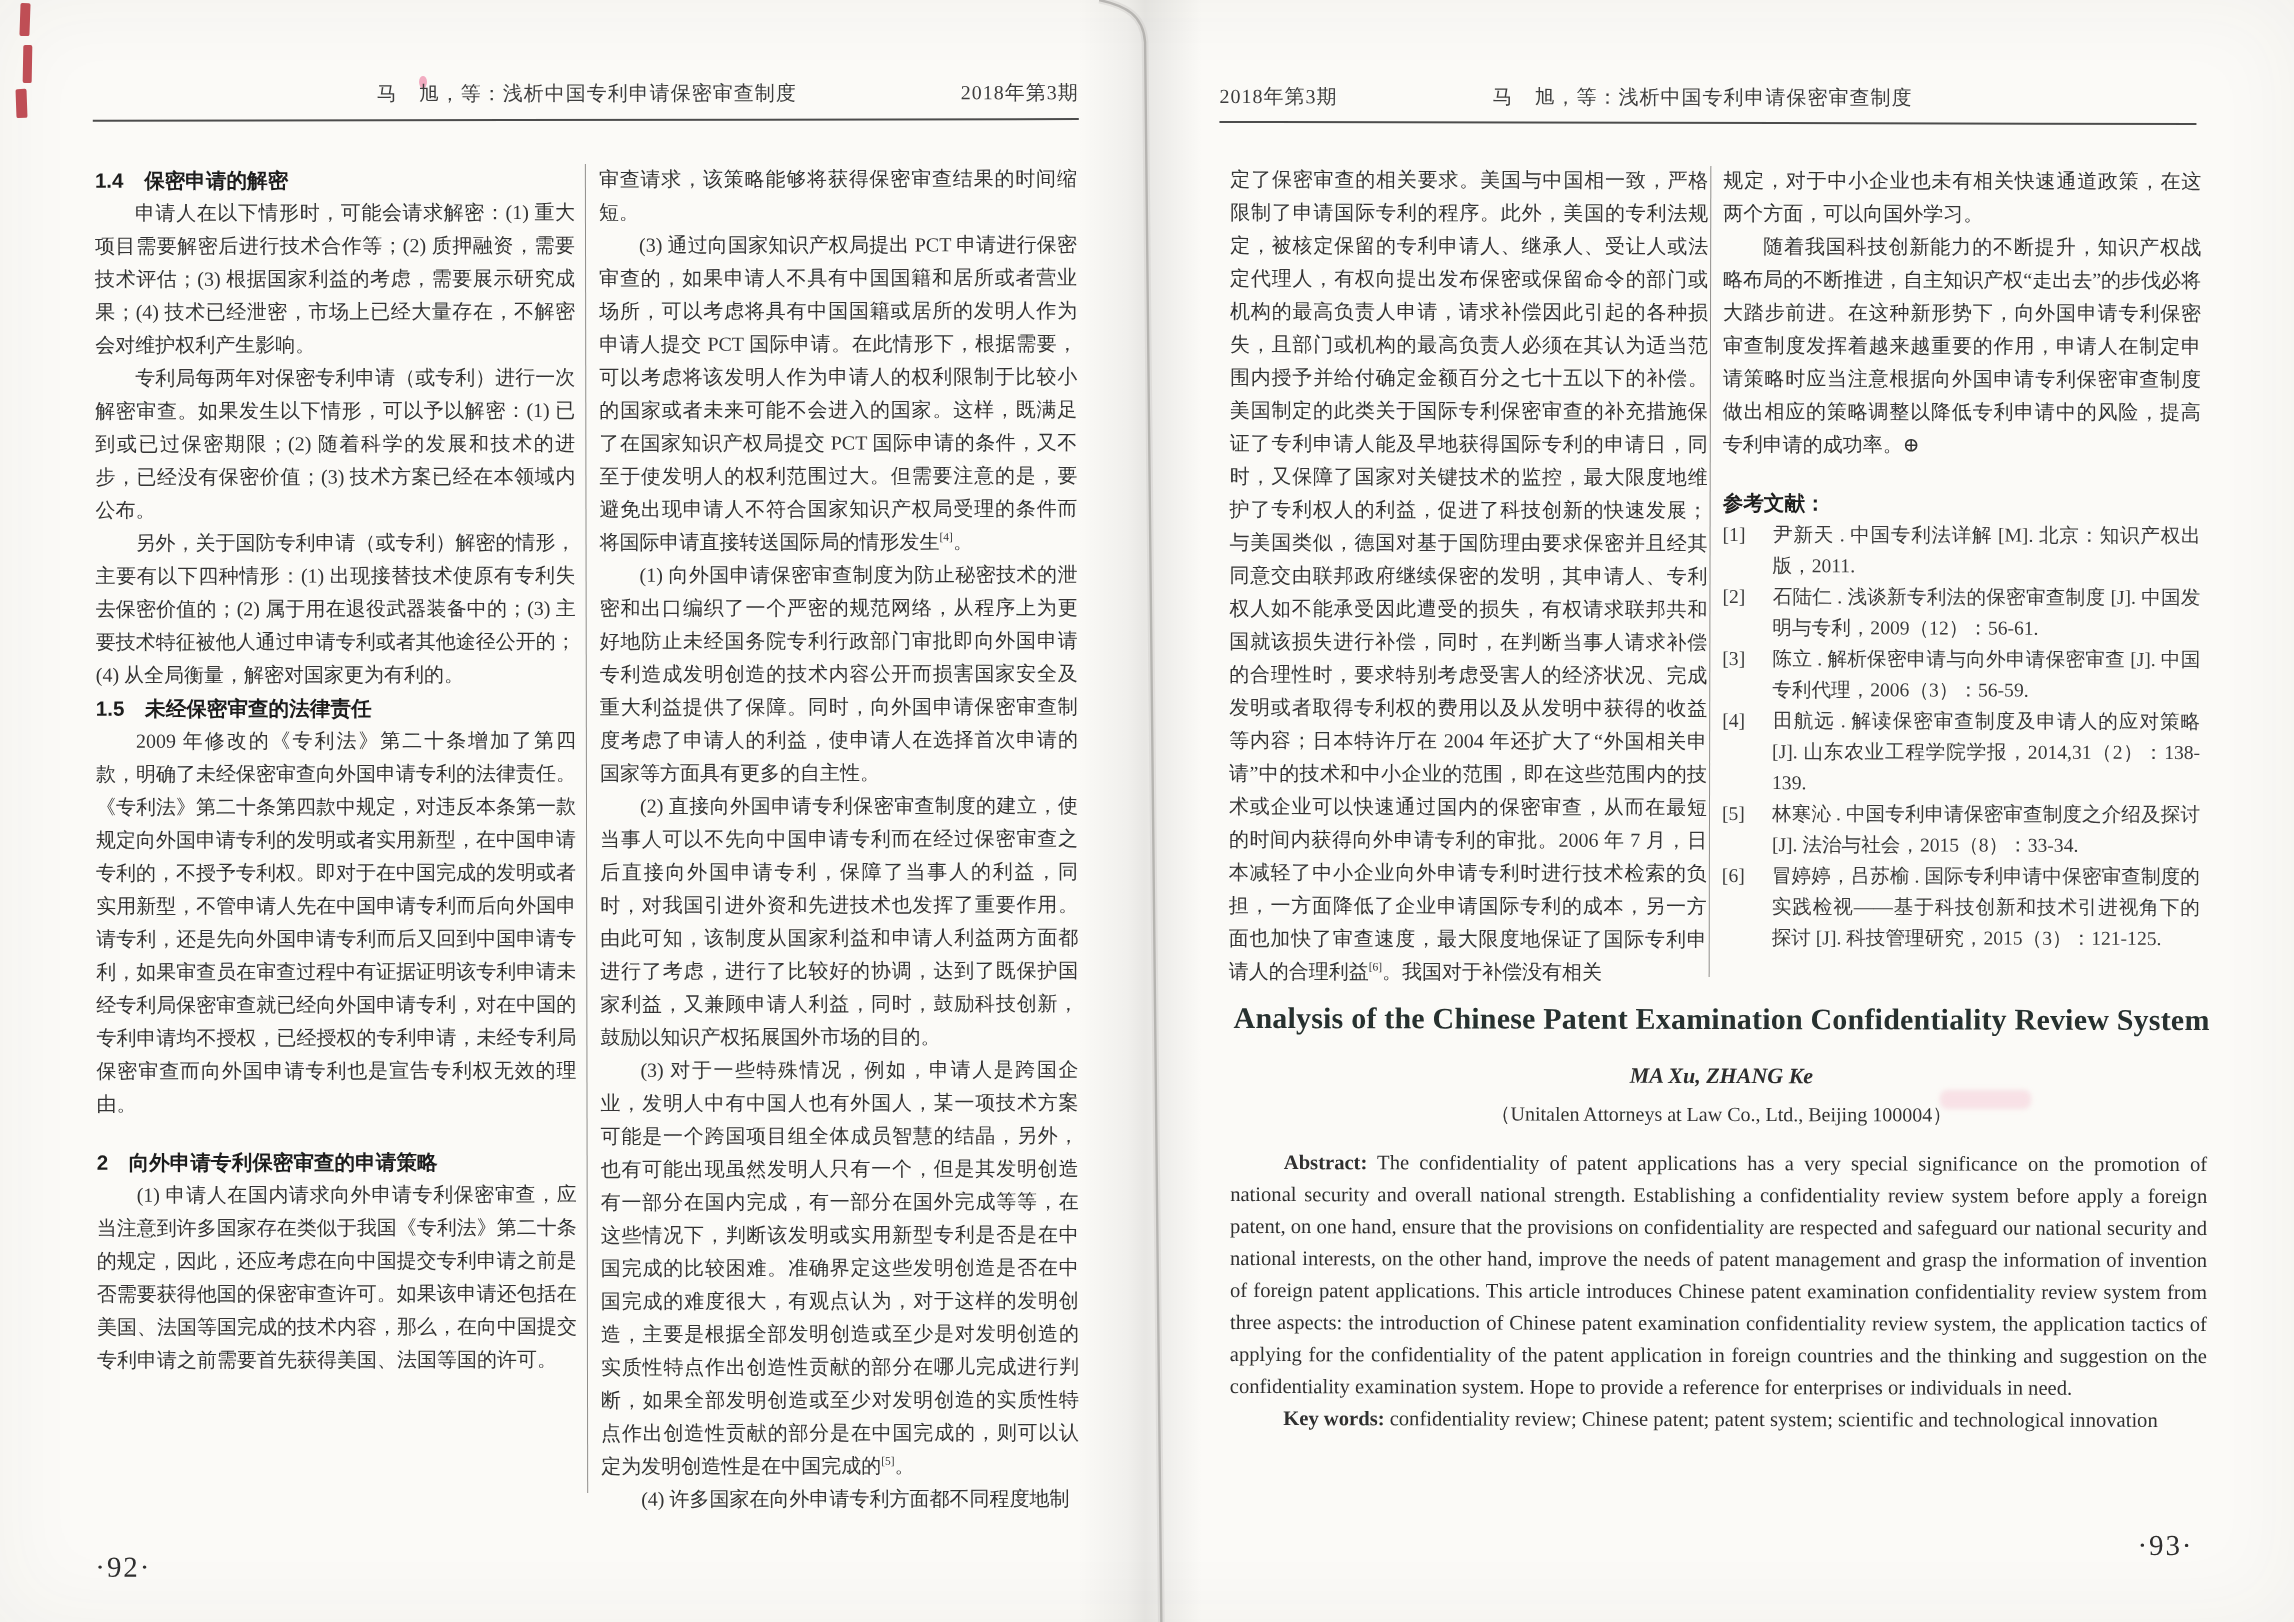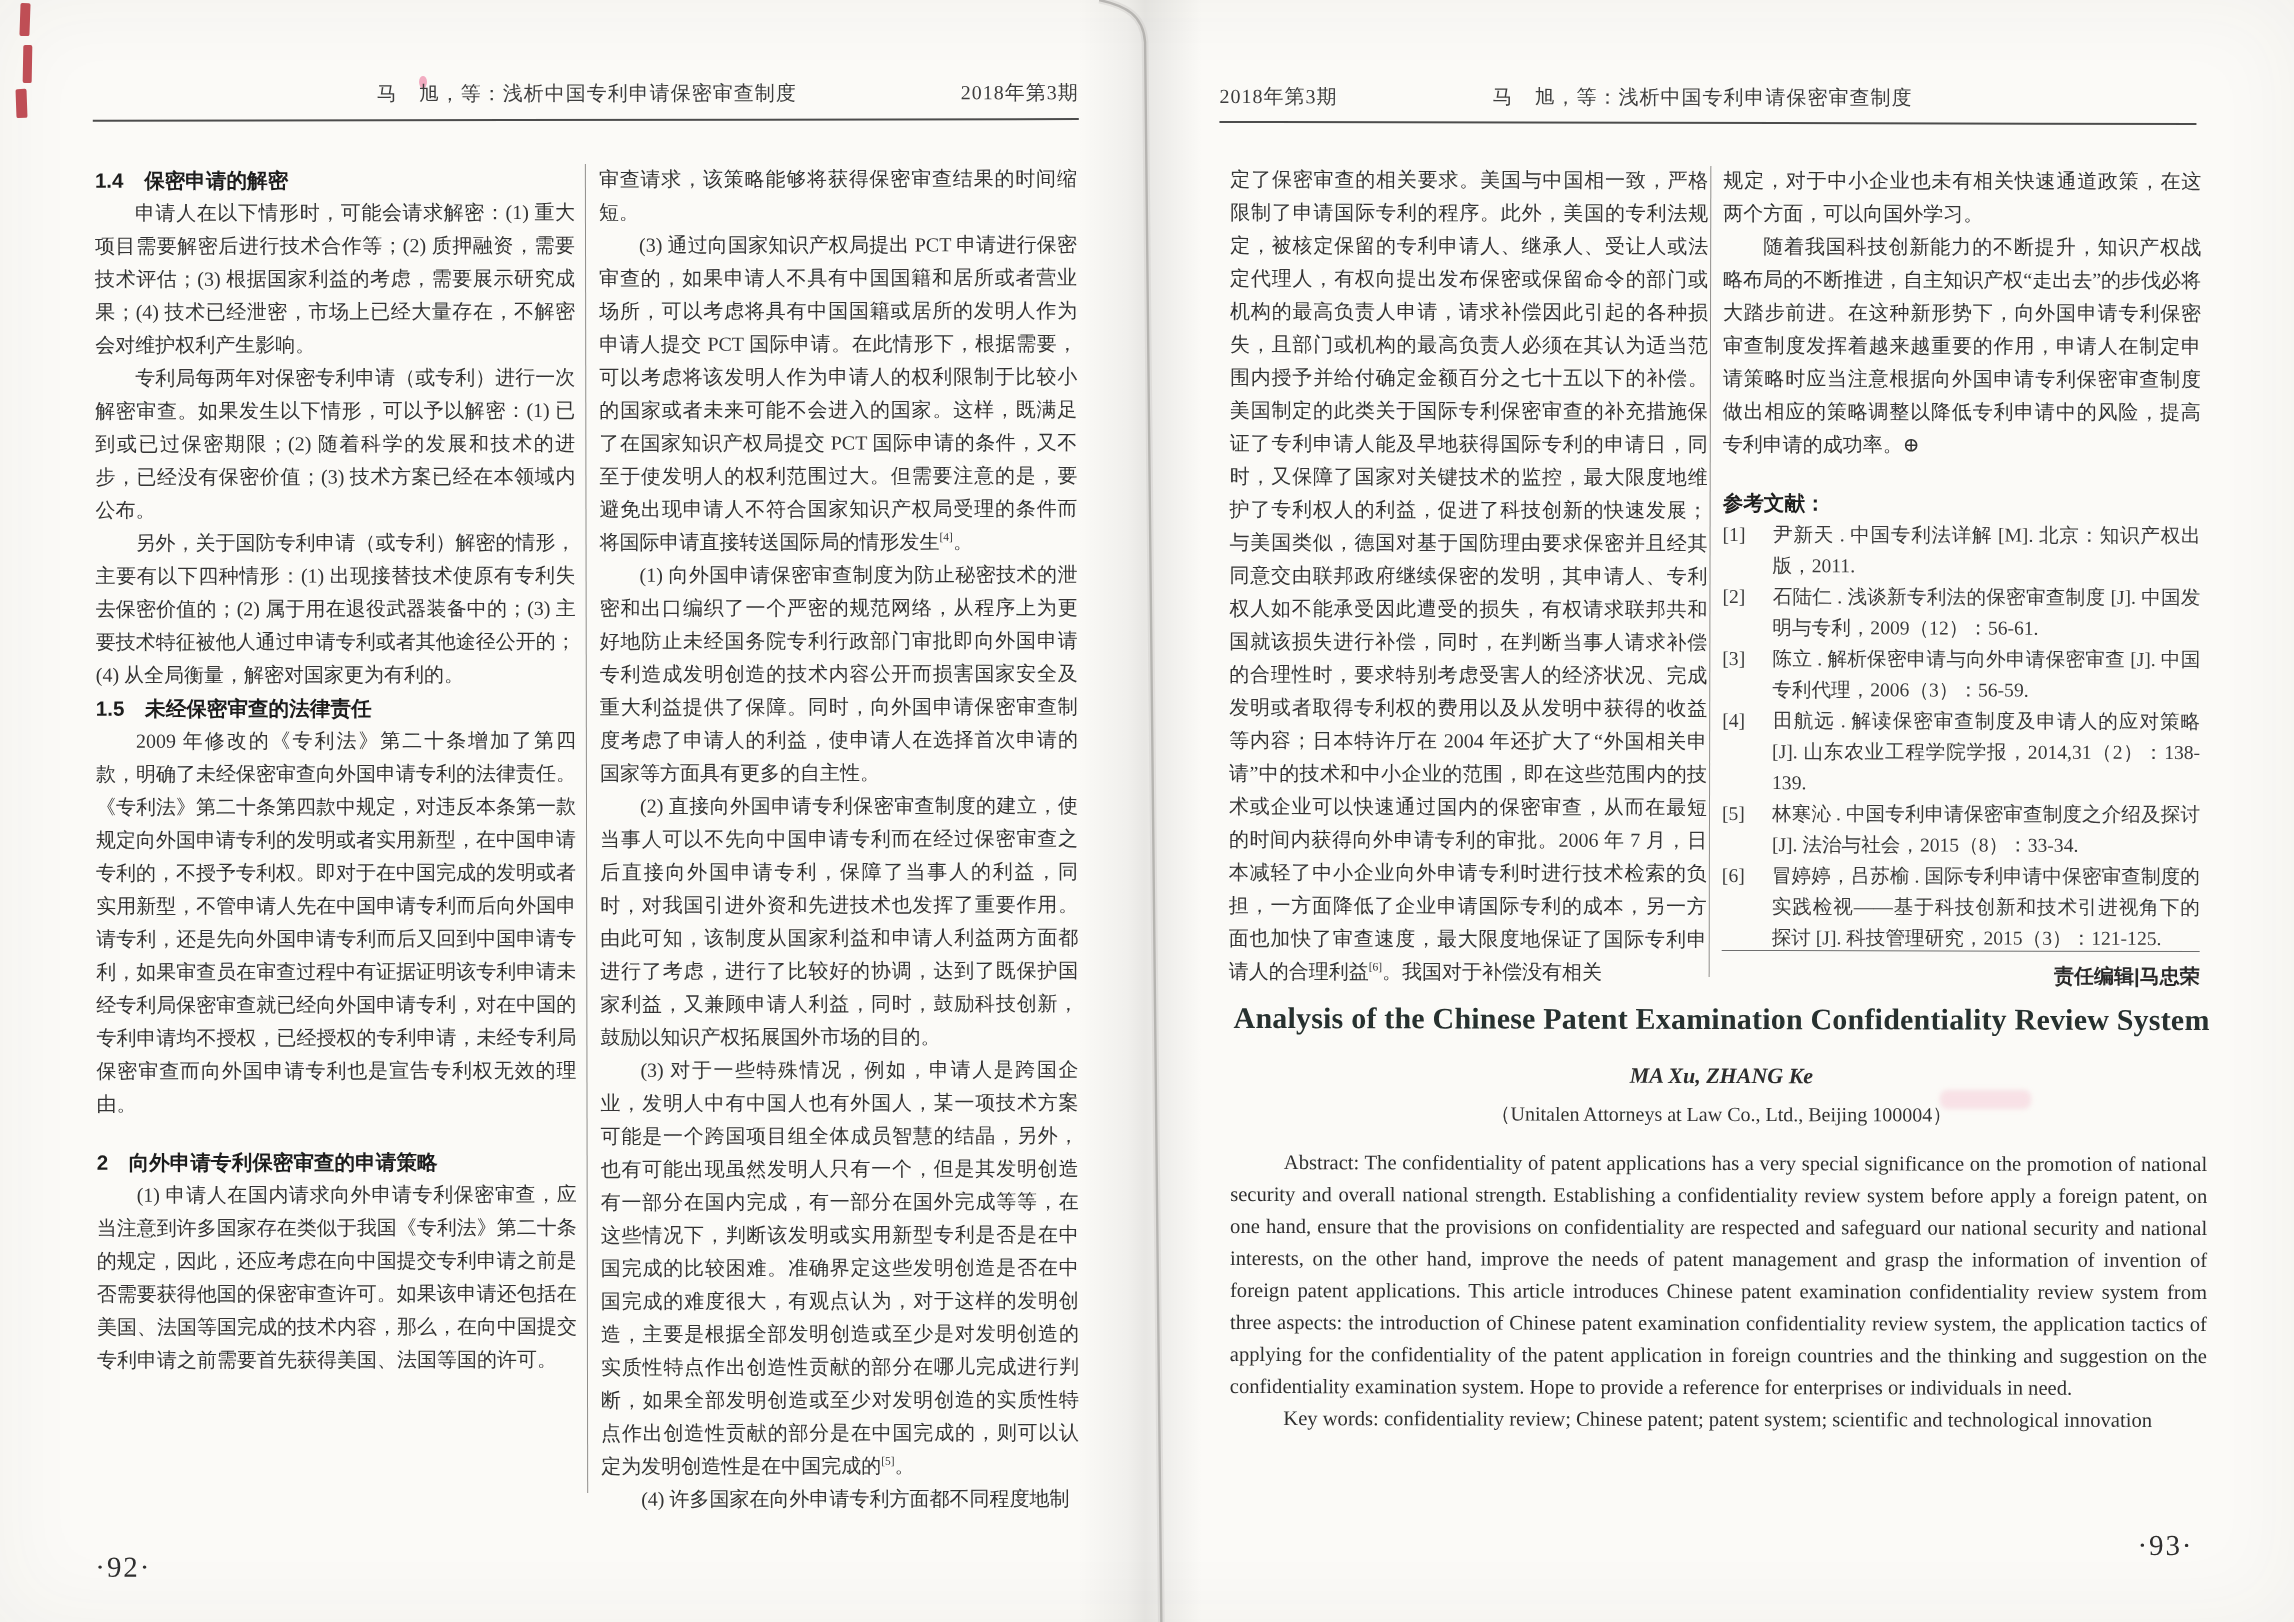--- a/index.html
+++ b/index.html
@@ -31,21 +31,21 @@
 
   .en-title{position:absolute;left:75px;top:1002px;width:1000px;text-align:center;
             font-size:30px;font-weight:700;color:#27312f;letter-spacing:0.2px}
   .en-authors{position:absolute;left:75px;top:1063px;width:1000px;text-align:center;
               font-size:22px;font-weight:700;font-style:italic;color:#2e2e2e}
   .en-affil{position:absolute;left:75px;top:1101px;width:1000px;text-align:center;
             font-size:20px;color:#333}
   .en-abs{position:absolute;left:84px;top:1147px;width:977px;font-size:20.6px;
           line-height:32px;text-align:justify;color:#303030}
   .en-abs p{margin:0;text-indent:2.6em}
-  .en-abs .lbl{font-weight:400}
+  .en-abs .lbl{font-weight:700}
 
   .pagenum{position:absolute;font-size:29px;color:#2f2f2f;letter-spacing:1.9px}
 
   .red-mark{position:absolute;background:#b5303a;opacity:.85;border-radius:1.9px}
   .pink-dot{position:absolute;background:rgba(236,130,165,.65);border-radius:50%}
   .pink-smudge{position:absolute;background:rgba(240,150,180,.25);filter:blur(2.9px);border-radius:7.6px}
   .fold-shadow{position:absolute;left:1078px;top:0;width:124px;height:1622px;pointer-events:none;
      background:linear-gradient(90deg,rgba(0,0,0,0) 0%,rgba(0,0,0,.045) 40%,rgba(0,0,0,.08) 54%,rgba(0,0,0,0) 100%)}
   svg.fold{position:absolute;left:0;top:0;pointer-events:none}
 </style>
@@ -102,24 +102,20 @@
         <p>随着我国科技创新能力的不断提升，知识产权战略布局的不断推进，自主知识产权“走出去”的步伐必将大踏步前进。在这种新形势下，向外国申请专利保密审查制度发挥着越来越重要的作用，申请人在制定申请策略时应当注意根据向外国申请专利保密审查制度做出相应的策略调整以降低专利申请中的风险，提高专利申请的成功率。⊕</p>
         <h3 class="gap">参考文献：</h3>
         <div class="ref"><span class="ref-m">[1]</span><span>尹新天 . 中国专利法详解 [M]. 北京：知识产权出版，2011.</span></div>
         <div class="ref"><span class="ref-m">[2]</span><span>石陆仁 . 浅谈新专利法的保密审查制度 [J]. 中国发明与专利，2009（12）：56-61.</span></div>
         <div class="ref"><span class="ref-m">[3]</span><span>陈立 . 解析保密申请与向外申请保密审查 [J]. 中国专利代理，2006（3）：56-59.</span></div>
         <div class="ref"><span class="ref-m">[4]</span><span>田航远 . 解读保密审查制度及申请人的应对策略 [J]. 山东农业工程学院学报，2014,31（2）：138-139.</span></div>
         <div class="ref"><span class="ref-m">[5]</span><span>林寒沁 . 中国专利申请保密审查制度之介绍及探讨 [J]. 法治与社会，2015（8）：33-34.</span></div>
         <div class="ref"><span class="ref-m">[6]</span><span>冒婷婷，吕苏榆 . 国际专利申请中保密审查制度的实践检视——基于科技创新和技术引进视角下的探讨 [J]. 科技管理研究，2015（3）：121-125.</span></div>
       </div>
 
-    <div class="col" style="left:575px;top:937px;width:478px">
-      <div class="editor-rule"></div>
-      <div class="editor-note">责任编辑|马忠荣</div>
-    </div>
 
     <div class="en-title">Analysis of the Chinese Patent Examination Confidentiality Review System</div>
     <div class="en-authors">MA Xu, ZHANG Ke</div>
     <div class="en-affil">（Unitalen Attorneys at Law Co., Ltd., Beijing 100004）</div>
     <div class="en-abs">
       <p><span class="lbl">Abstract:</span><span> The confidentiality of patent applications has a very special significance on the promotion of national security and overall national strength. Establishing a confidentiality review system before apply a foreign patent, on one hand, ensure that the provisions on confidentiality are respected and safeguard our national security and national interests, on the other hand, improve the needs of patent management and grasp the information of invention of foreign patent applications. This article introduces Chinese patent examination confidentiality review system from three aspects: the introduction of Chinese patent examination confidentiality review system, the application tactics of applying for the confidentiality of the patent application in foreign countries and the thinking and suggestion on the confidentiality examination system. Hope to provide a reference for enterprises or individuals in need.</span></p>
       <p><span class="lbl">Key words:</span><span> confidentiality review; Chinese patent; patent system; scientific and technological innovation</span></p>
     </div>
 
     <div class="pagenum" style="left:992px;top:1528px">·93·</div>

